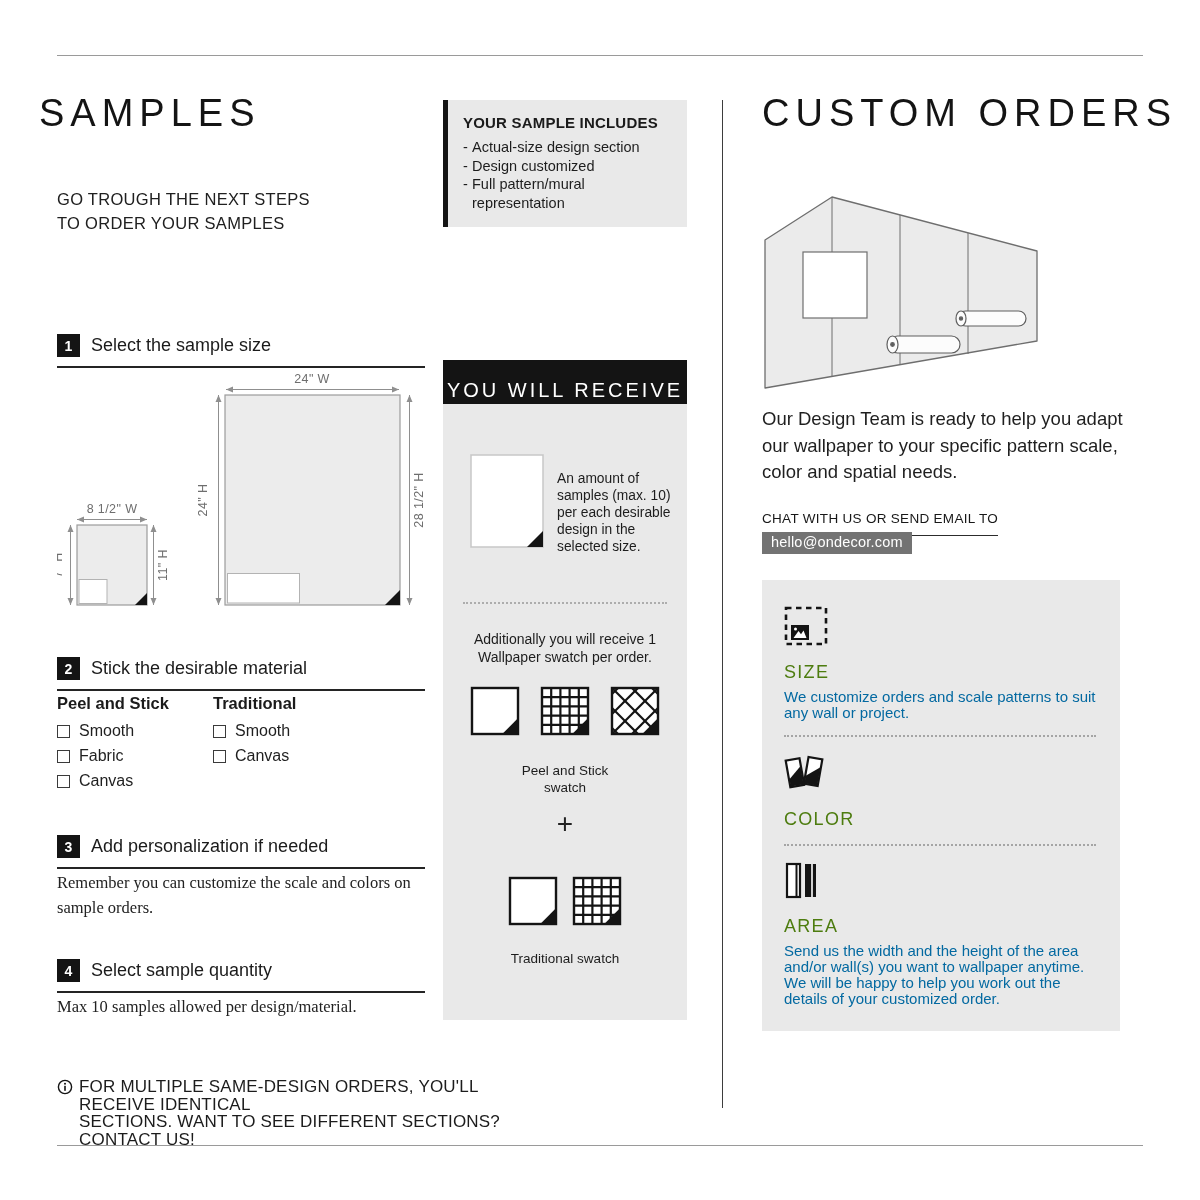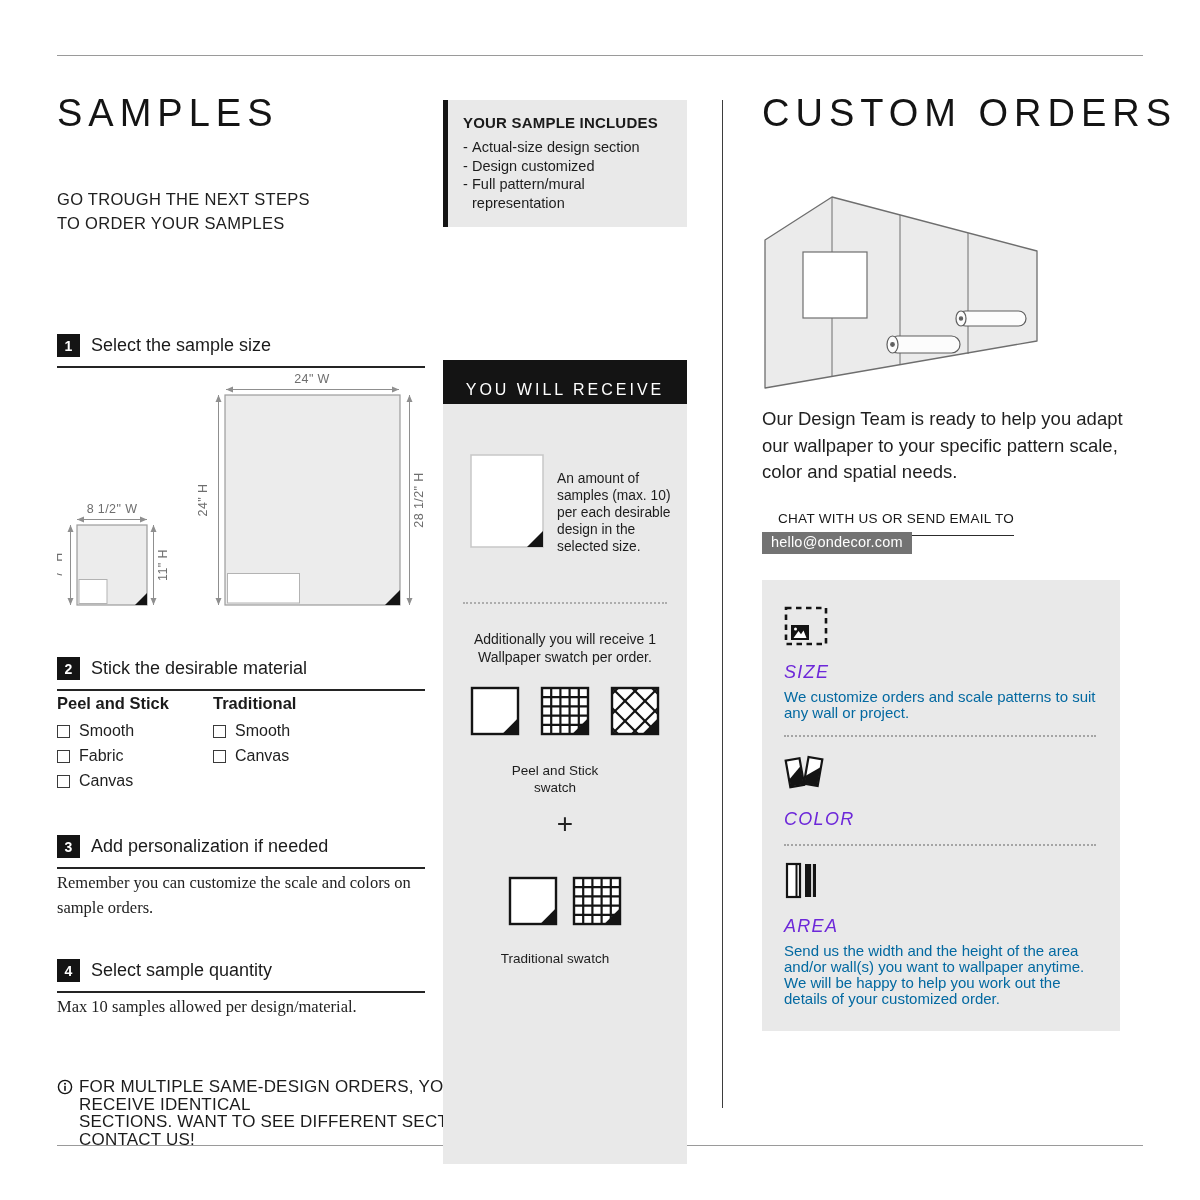--- a/index.html
+++ b/index.html
@@ -42,72 +42,72 @@
     border-left:5px solid #141414; padding:14px 12px 15px 15px;
   }
   .inc-title { font-size:15px; font-weight:700; letter-spacing:0.2px; margin-bottom:7px; }
   .inc-item { display:flex; font-size:14.5px; line-height:18.5px; color:#1d1d1d; }
   .inc-item .dash { width:9px; flex:0 0 auto; }
   .inc-item .txt { flex:1; }
 
   #receive-bar {
     position:absolute; left:443px; top:360px; width:244px; height:60px; background:#141414;
     color:#fff; display:flex; align-items:center; justify-content:center;
-    font-size:16px; letter-spacing:3px;
-  }
-  #receive-panel { position:absolute; left:443px; top:404px; width:244px; height:760px; background:#e9e9e9; }
+    font-size:20px; letter-spacing:3px;
+  }
+  #receive-panel { position:absolute; left:443px; top:404px; width:244px; height:616px; background:#e9e9e9; }
   #paper-icon { position:absolute; left:27px; top:50px; }
   #samples-text { position:absolute; left:114px; top:66px; width:124px; font-size:13.8px; line-height:17px; color:#1d1d1d; }
   .mid-dotted { position:absolute; left:20px; width:204px; border-top:2px dotted #adadad; }
   #additional-text { position:absolute; left:17px; top:226px; width:210px; text-align:center; font-size:14px; line-height:18px; color:#1d1d1d; }
   .swatch-row { position:absolute; left:0; width:244px; display:flex; justify-content:center; }
   #swatch-row-1 { top:282px; gap:20px; }
   #swatch-row-2 { top:472px; gap:14px; }
   .swatch { width:50px; height:50px; display:block; }
-  .swatch-label { position:absolute; left:52px; width:120px; text-align:center; font-size:13.5px; line-height:17px; color:#1d1d1d; }
+  .swatch-label { position:absolute; left:62px; width:120px; text-align:center; font-size:13.5px; line-height:17px; color:#1d1d1d; }
   #peel-label { top:358px; }
   #trad-label { top:546px; }
   #plus-sign { position:absolute; left:0; width:244px; top:404px; text-align:center; font-size:28px; font-weight:300; color:#222; }
 
   
   #v-divider { position:absolute; left:722px; top:100px; width:1px; height:1008px; background:#3d3d3d; }
 
   
   #custom-intro { position:absolute; left:762px; top:406px; width:365px; font-size:18.5px; line-height:26.5px; color:#1f1f1f; }
   #chat-label {
     position:absolute; left:762px; top:511px; font-size:13.5px; letter-spacing:0.3px;
-    color:#181818; border-bottom:1px solid #2c2c2c; padding-bottom:9px; display:inline-block;margin-left:16px;
+    color:#181818; border-bottom:1px solid #2c2c2c; padding-bottom:9px; display:inline-block;
   }
   #email-box {
     position:absolute; left:762px; top:532px; background:#737373; color:#fff;
     font-size:14.5px; padding:2px 9px 4px; letter-spacing:0.2px; cursor:pointer;
   }
   #features { position:absolute; left:762px; top:580px; width:358px; background:#e9e9e9; padding:26px 24px 24px 22px; }
-  .feat-heading { font-size:18px; letter-spacing:1.3px; margin:10px 0 6px; color:#6d28d9;font-style:italic; }
+  .feat-heading { font-size:18px; letter-spacing:1.3px; margin:10px 0 6px; color:#4d7c0f; }
   .feat-text { font-size:15px; line-height:16px; color:#0369a1; }
   .feat-divider { border-top:2px dotted #a5a5a5; margin:14px 0; }
 
   
   svg text { font-family:"Liberation Sans", sans-serif; }
   .dim { font-size:12.5px; fill:#6e6e6e; letter-spacing:0.4px; }
   .dimline line { stroke:#8f8f8f; stroke-width:1; }
   .dimline polygon { fill:#8f8f8f; }
   .paper { fill:#ececec; stroke:#9c9c9c; stroke-width:1.2; }
   .inner { fill:#fff; stroke:#b3b3b3; stroke-width:1; }
   .fold { fill:#141414; }
 </style>
 </head>
 <body>
 
 <div id="page">
 
   <div class="hr" style="top:55px;"></div>
   <div class="hr" style="top:1145px;"></div>
 
-  <div class="abs big-title" style="left:57px; top:92px;">SAMPLES</div>
+  <div class="abs big-title" style="left:39px; top:92px;">SAMPLES</div>
 
   <div class="abs intro" style="left:57px; top:188px;">
     <div>GO TROUGH THE NEXT STEPS</div>
     <div>TO ORDER YOUR SAMPLES</div>
   </div>
 
   <div class="step" style="top:334px;">
     <div class="step-num">1</div>
     <div class="step-label">Select the sample size</div>
   </div>

